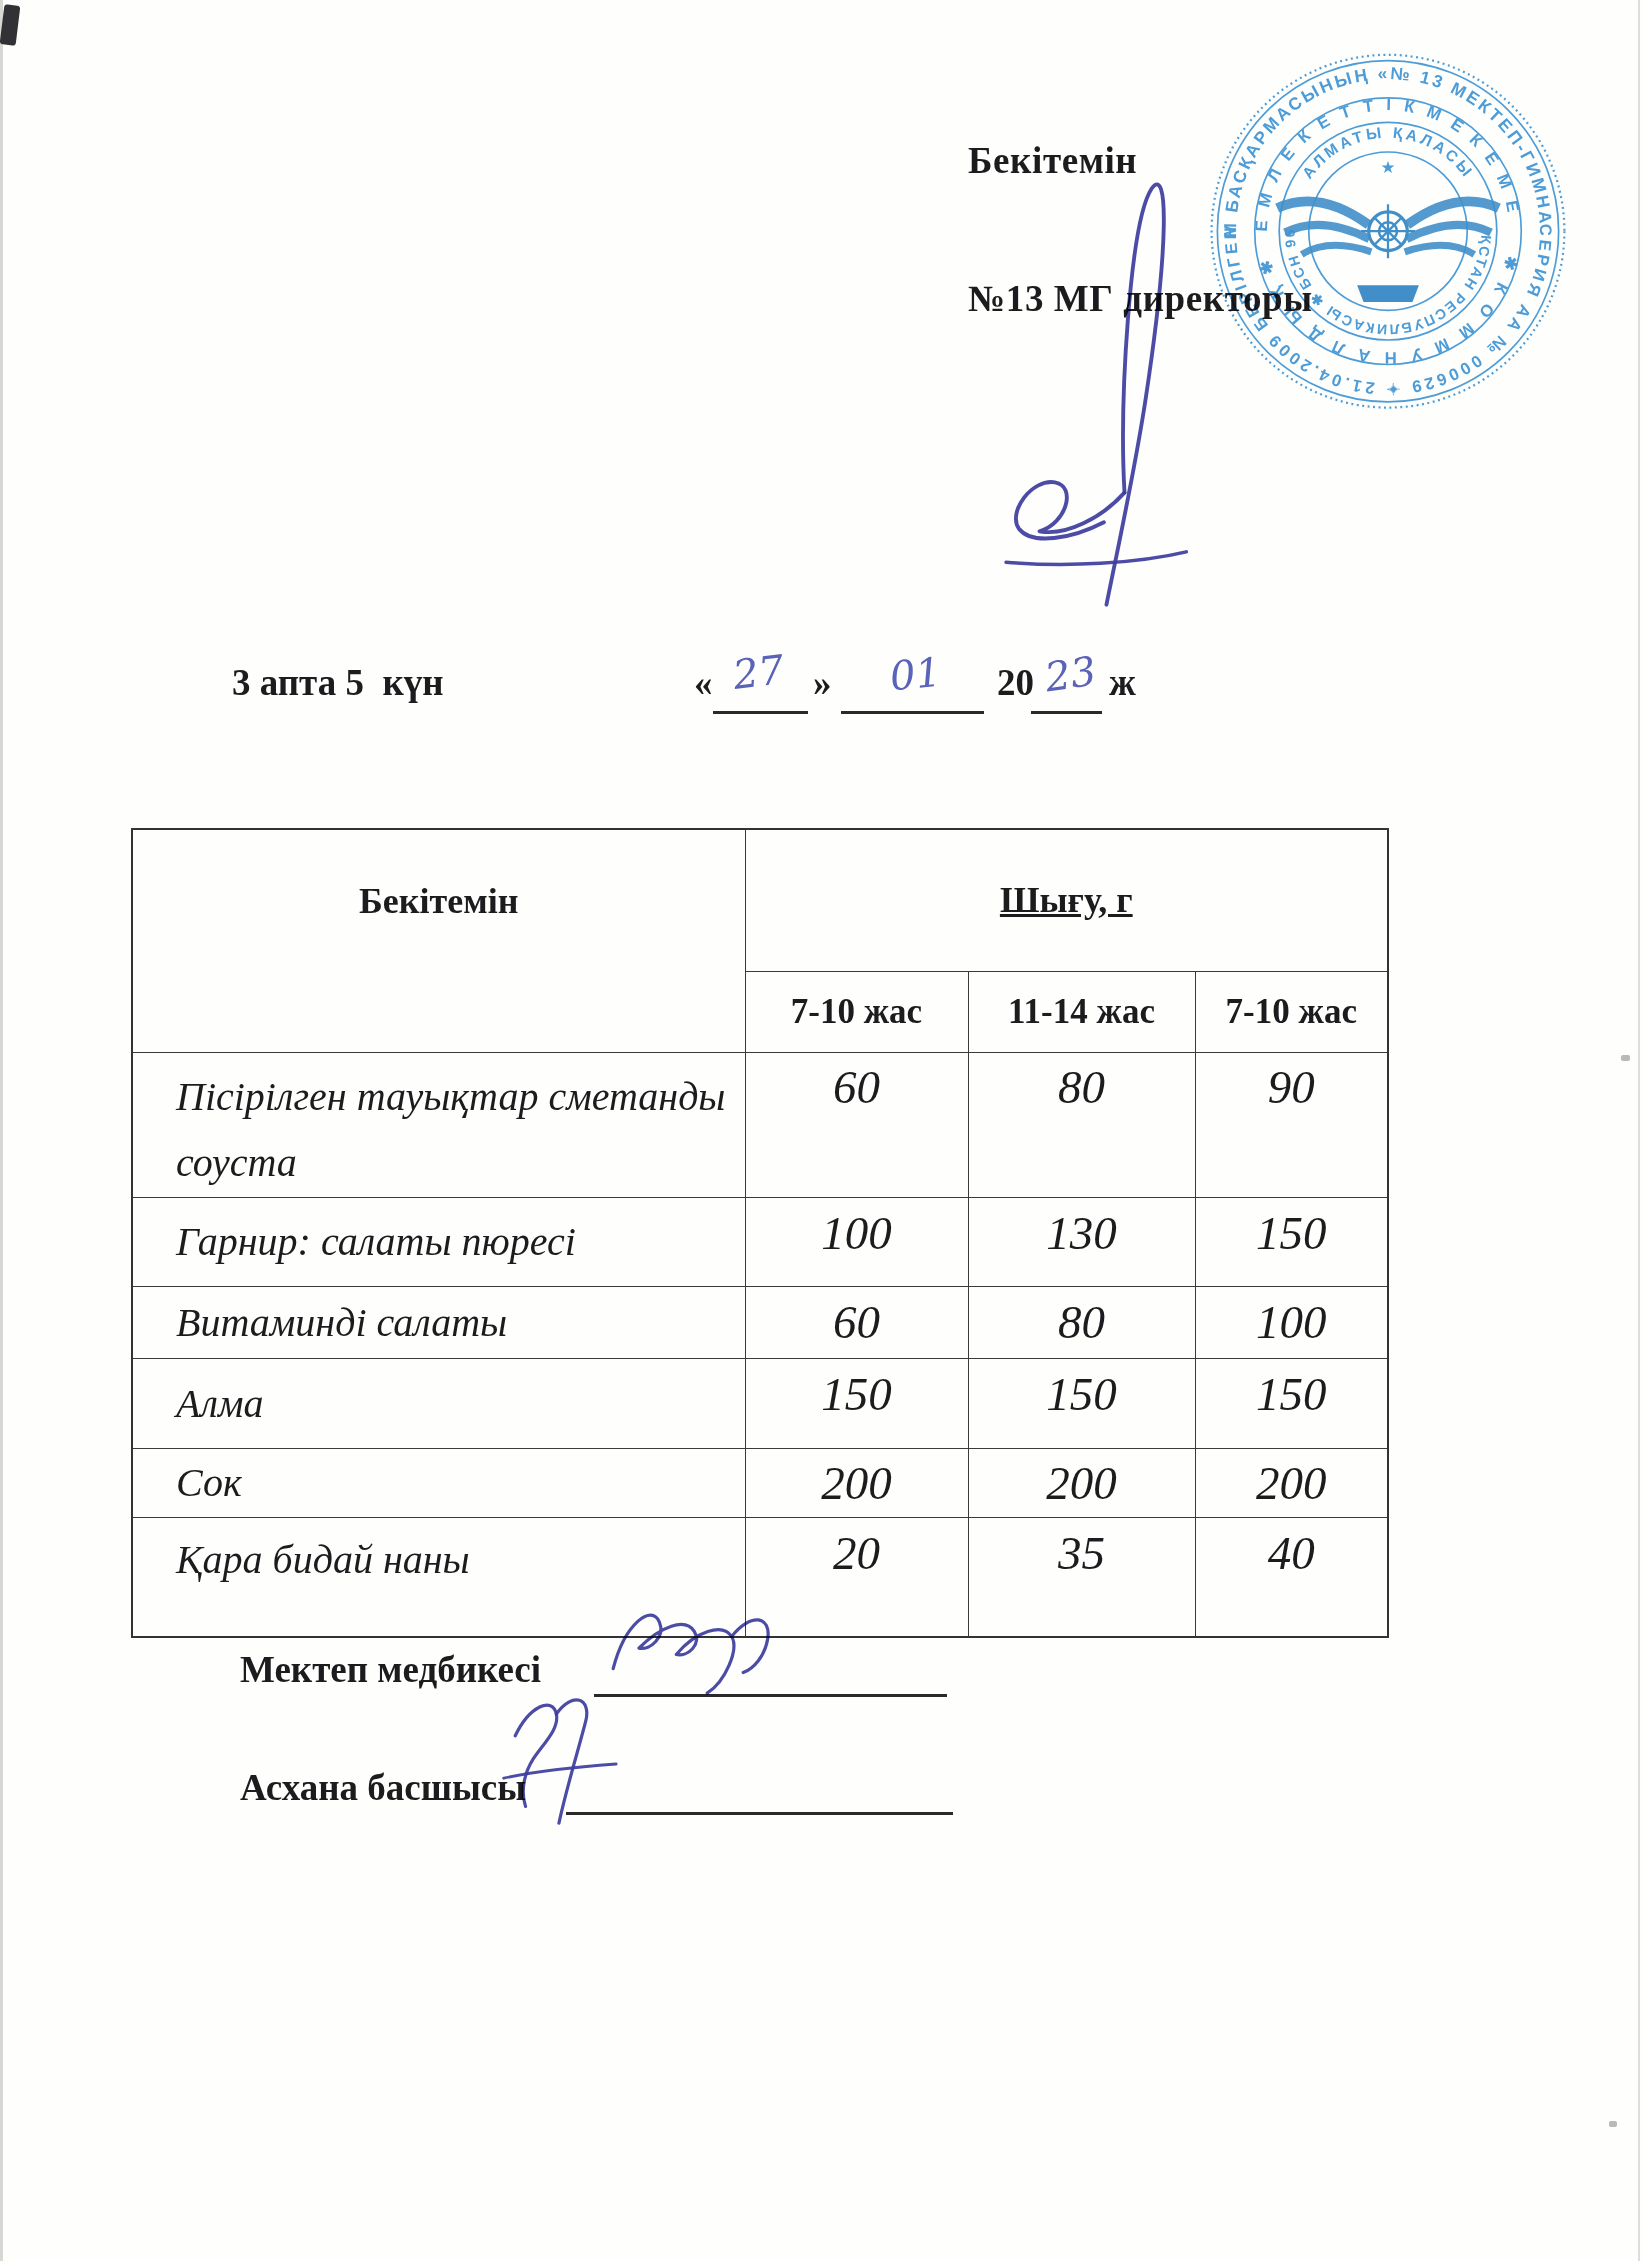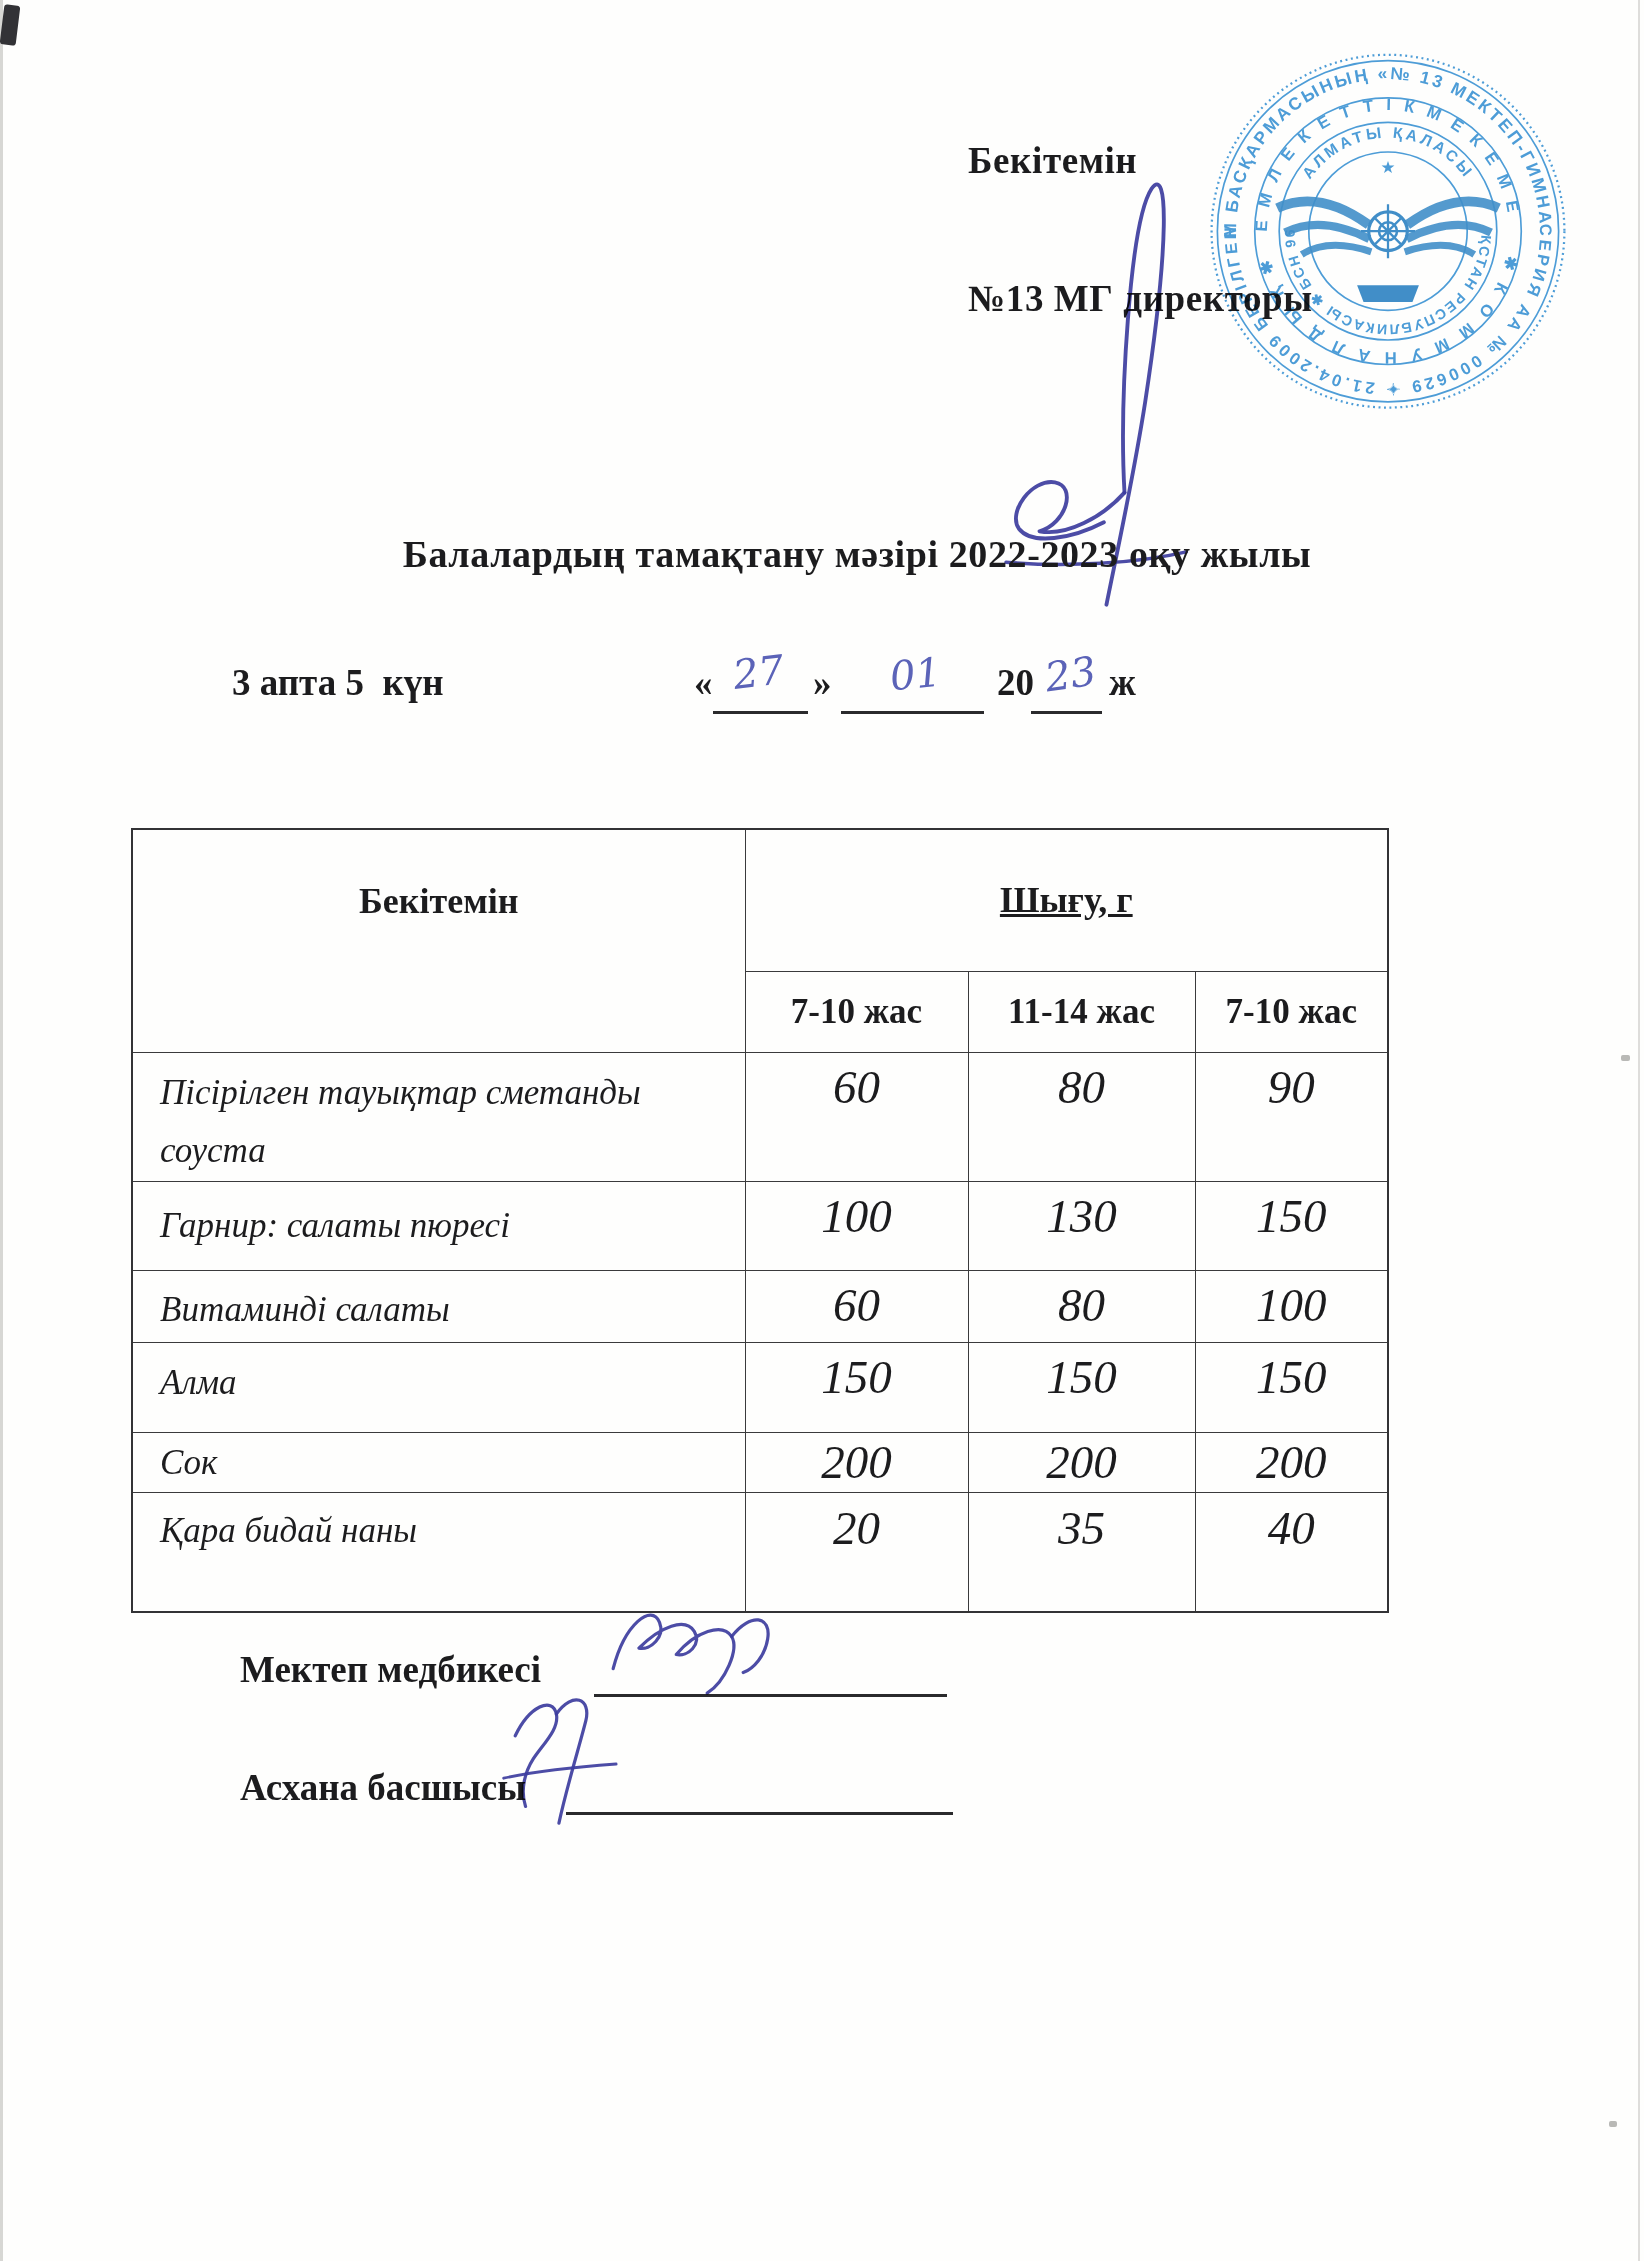--- a/index.html
+++ b/index.html
@@ -16,21 +16,21 @@
   .date-txt{font-size:37px;font-weight:700;white-space:pre;}
   .hand{font-family:"DejaVu Serif",serif;font-style:italic;font-size:40px;color:#5b63b8;}
   .dline{border-bottom:3.2px solid #2a2a2c;height:0;}
   
   table.menu{border-collapse:collapse;table-layout:fixed;width:1256px;}
   table.menu td,table.menu th{border:1.6px solid #3a3a3c;overflow:hidden;}
   table.menu{border:2.3px solid #333335;}
   th.h-dish{font-size:36px;font-weight:700;vertical-align:top;padding-top:50px;text-align:center;}
   th.h-group{font-size:36px;font-weight:700;vertical-align:middle;text-align:center;text-decoration:underline;}
   th.h-age{font-size:35px;font-weight:700;text-align:center;vertical-align:middle;}
-  td.dish{font-size:35px;font-style:italic;padding-left:27px;line-height:1.65;}
+  td.dish{font-size:40px;font-style:italic;padding-left:43px;line-height:1.65;}
   td.num{font-size:47px;font-style:italic;text-align:center;vertical-align:top;padding-top:7.7px;}
   tr.r1 td.dish{vertical-align:top;padding-top:11.6px;}
   tr.r2 td.dish{vertical-align:middle;}
   tr.r3 td.dish{vertical-align:bottom;padding-bottom:2.6px;}
   tr.r4 td.dish{vertical-align:top;padding-top:11.6px;}
   tr.r5 td.dish{vertical-align:middle;}
   tr.r5 td.num{vertical-align:middle;padding-top:0;}
   tr.r6 td.dish{vertical-align:top;padding-top:9px;}
   
   .sig-label{font-size:37px;font-weight:700;white-space:nowrap;}
@@ -103,23 +103,20 @@
       <path d="M 244,382 L 340,382 L 330,408 L 254,408 Z" fill="#3287c6"></path>
     </g>
   </svg>
 
   <svg class="abs ink-svg" style="left:970px;top:145px;" width="309" height="470" viewBox="0 0 480 730">
     <path class="ink" stroke-width="6" d="M 208,586 C 158,612 96,622 76,596 C 58,570 96,518 132,524 C 166,530 150,588 108,600 C 150,608 206,578 240,540"></path>
     <path class="ink" stroke-width="6" d="M 240,540 C 232,400 248,120 282,68 C 308,30 310,150 272,400 C 254,516 228,634 212,714"></path>
     <path class="ink" stroke-width="5.5" d="M 56,648 C 150,656 260,650 336,632"></path>
   </svg>
 
-  <div class="abs title" style="top:532px;">
-    <span class="title-in">Балалардың тамақтану мәзірі 2022-2023 оқу жылы</span>
-  </div>
 
   <div class="abs" style="left:0;top:652px;width:1360px;height:84px;">
     <span class="abs date-txt" style="left:232px;top:9px;">3 апта 5  күн</span>
     <span class="abs date-txt" style="left:694px;top:9px;">«</span>
     <span class="abs hand" style="left:733px;top:-2.6px;transform:rotate(-7deg);">27</span>
     <div class="abs dline" style="left:713px;top:59px;width:95px;"></div>
     <span class="abs date-txt" style="left:813px;top:9px;">»</span>
     <span class="abs hand" style="left:890px;top:-1.3px;transform:rotate(-6deg);">01</span>
     <div class="abs dline" style="left:841px;top:59px;width:143px;"></div>
     <span class="abs date-txt" style="left:997px;top:9px;">20</span>

